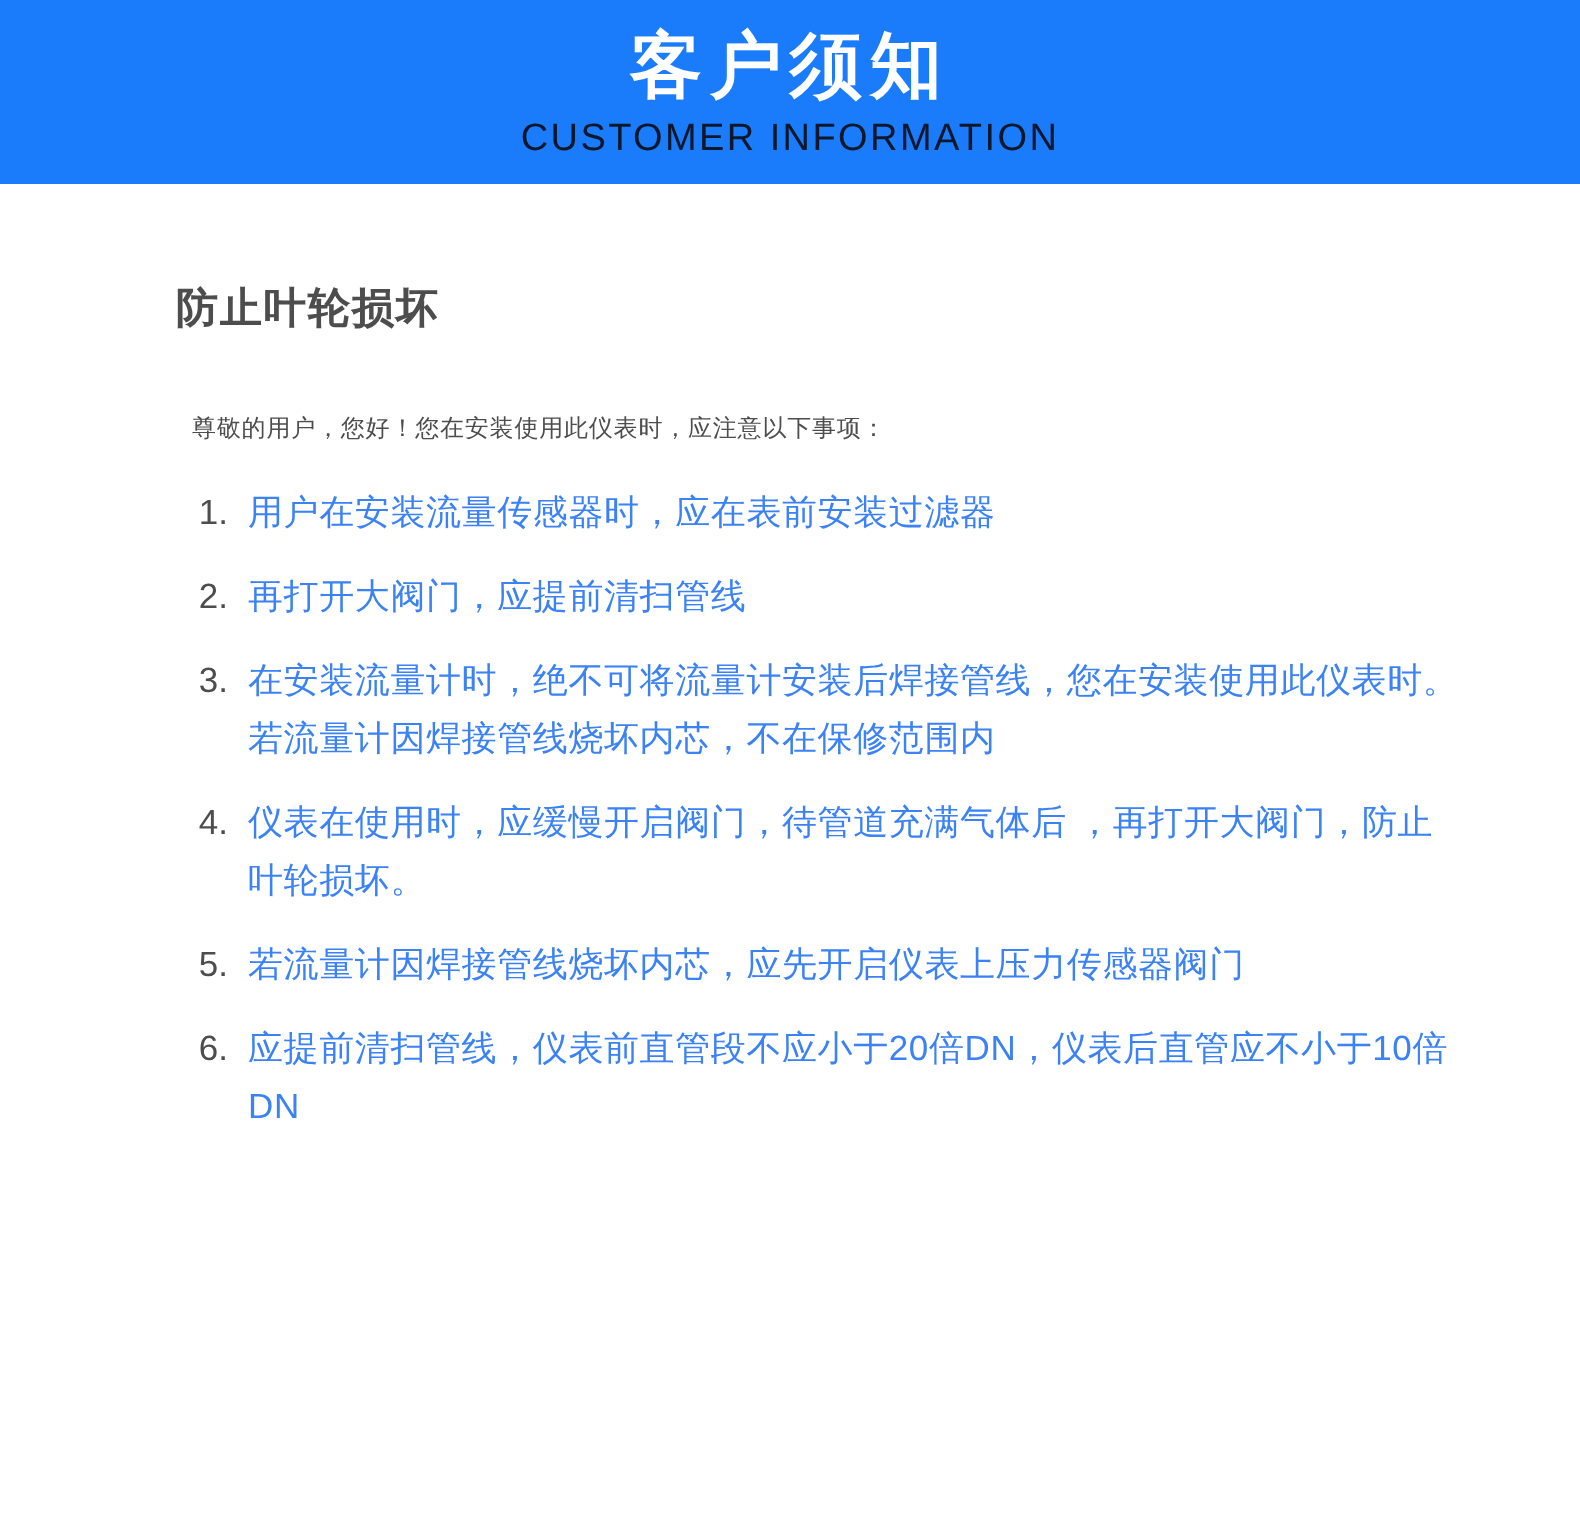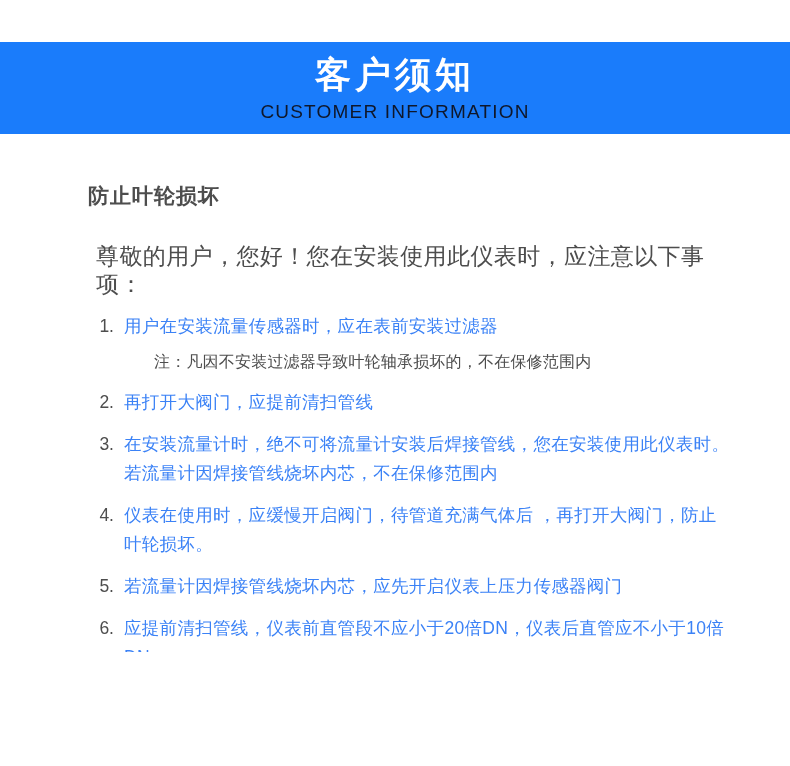--- a/index.html
+++ b/index.html
@@ -11,21 +11,20 @@
     height: 766px;
     background: #ffffff;
     font-family: "Liberation Sans", sans-serif;
     -webkit-font-smoothing: antialiased;
   }
   .page {
     position: relative;
     width: 790px;
     height: 610px;
     overflow: hidden;
-    margin-top: 42px;
   }
   .banner {
     width: 790px;
     height: 92px;
     background: #1a7cfb;
     display: flex;
     flex-direction: column;
     align-items: center;
     justify-content: center;
     box-sizing: border-box;
@@ -49,21 +48,21 @@
     padding: 48px 60px 0 88px;
   }
   .section-heading {
     font-size: 21px;
     font-weight: bold;
     color: #4d4d4d;
     letter-spacing: 1px;
     margin: 0 0 32px 0;
   }
   .intro {
-    font-size: 23px;
+    font-size: 12px;
     color: #4d4d4d;
     line-height: 28px;
     margin: 0 0 14px 8px;
     letter-spacing: 0.4px;
   }
   ol.notes {
     list-style: none;
     margin: 0;
     padding: 0;
   }
@@ -111,21 +110,20 @@
 
   <div class="content">
     <h2 class="section-heading">防止叶轮损坏</h2>
     <p class="intro">尊敬的用户，您好！您在安装使用此仪表时，应注意以下事项：</p>
 
     <ol class="notes">
 
       <li>
         <span class="num">1.</span>
         <span class="item-text">用户在安装流量传感器时，应在表前安装过滤器</span>
-        <span class="sub-note">注：凡因不安装过滤器导致叶轮轴承损坏的，不在保修范围内</span>
       </li>
 
       <li>
         <span class="num">2.</span>
         <span class="item-text">再打开大阀门，应提前清扫管线</span>
       </li>
 
       <li>
         <span class="num">3.</span>
         <span class="item-text">在安装流量计时，绝不可将流量计安装后焊接管线，您在安装使用此仪表时。若流量计因焊接管线烧坏内芯，不在保修范围内</span>

